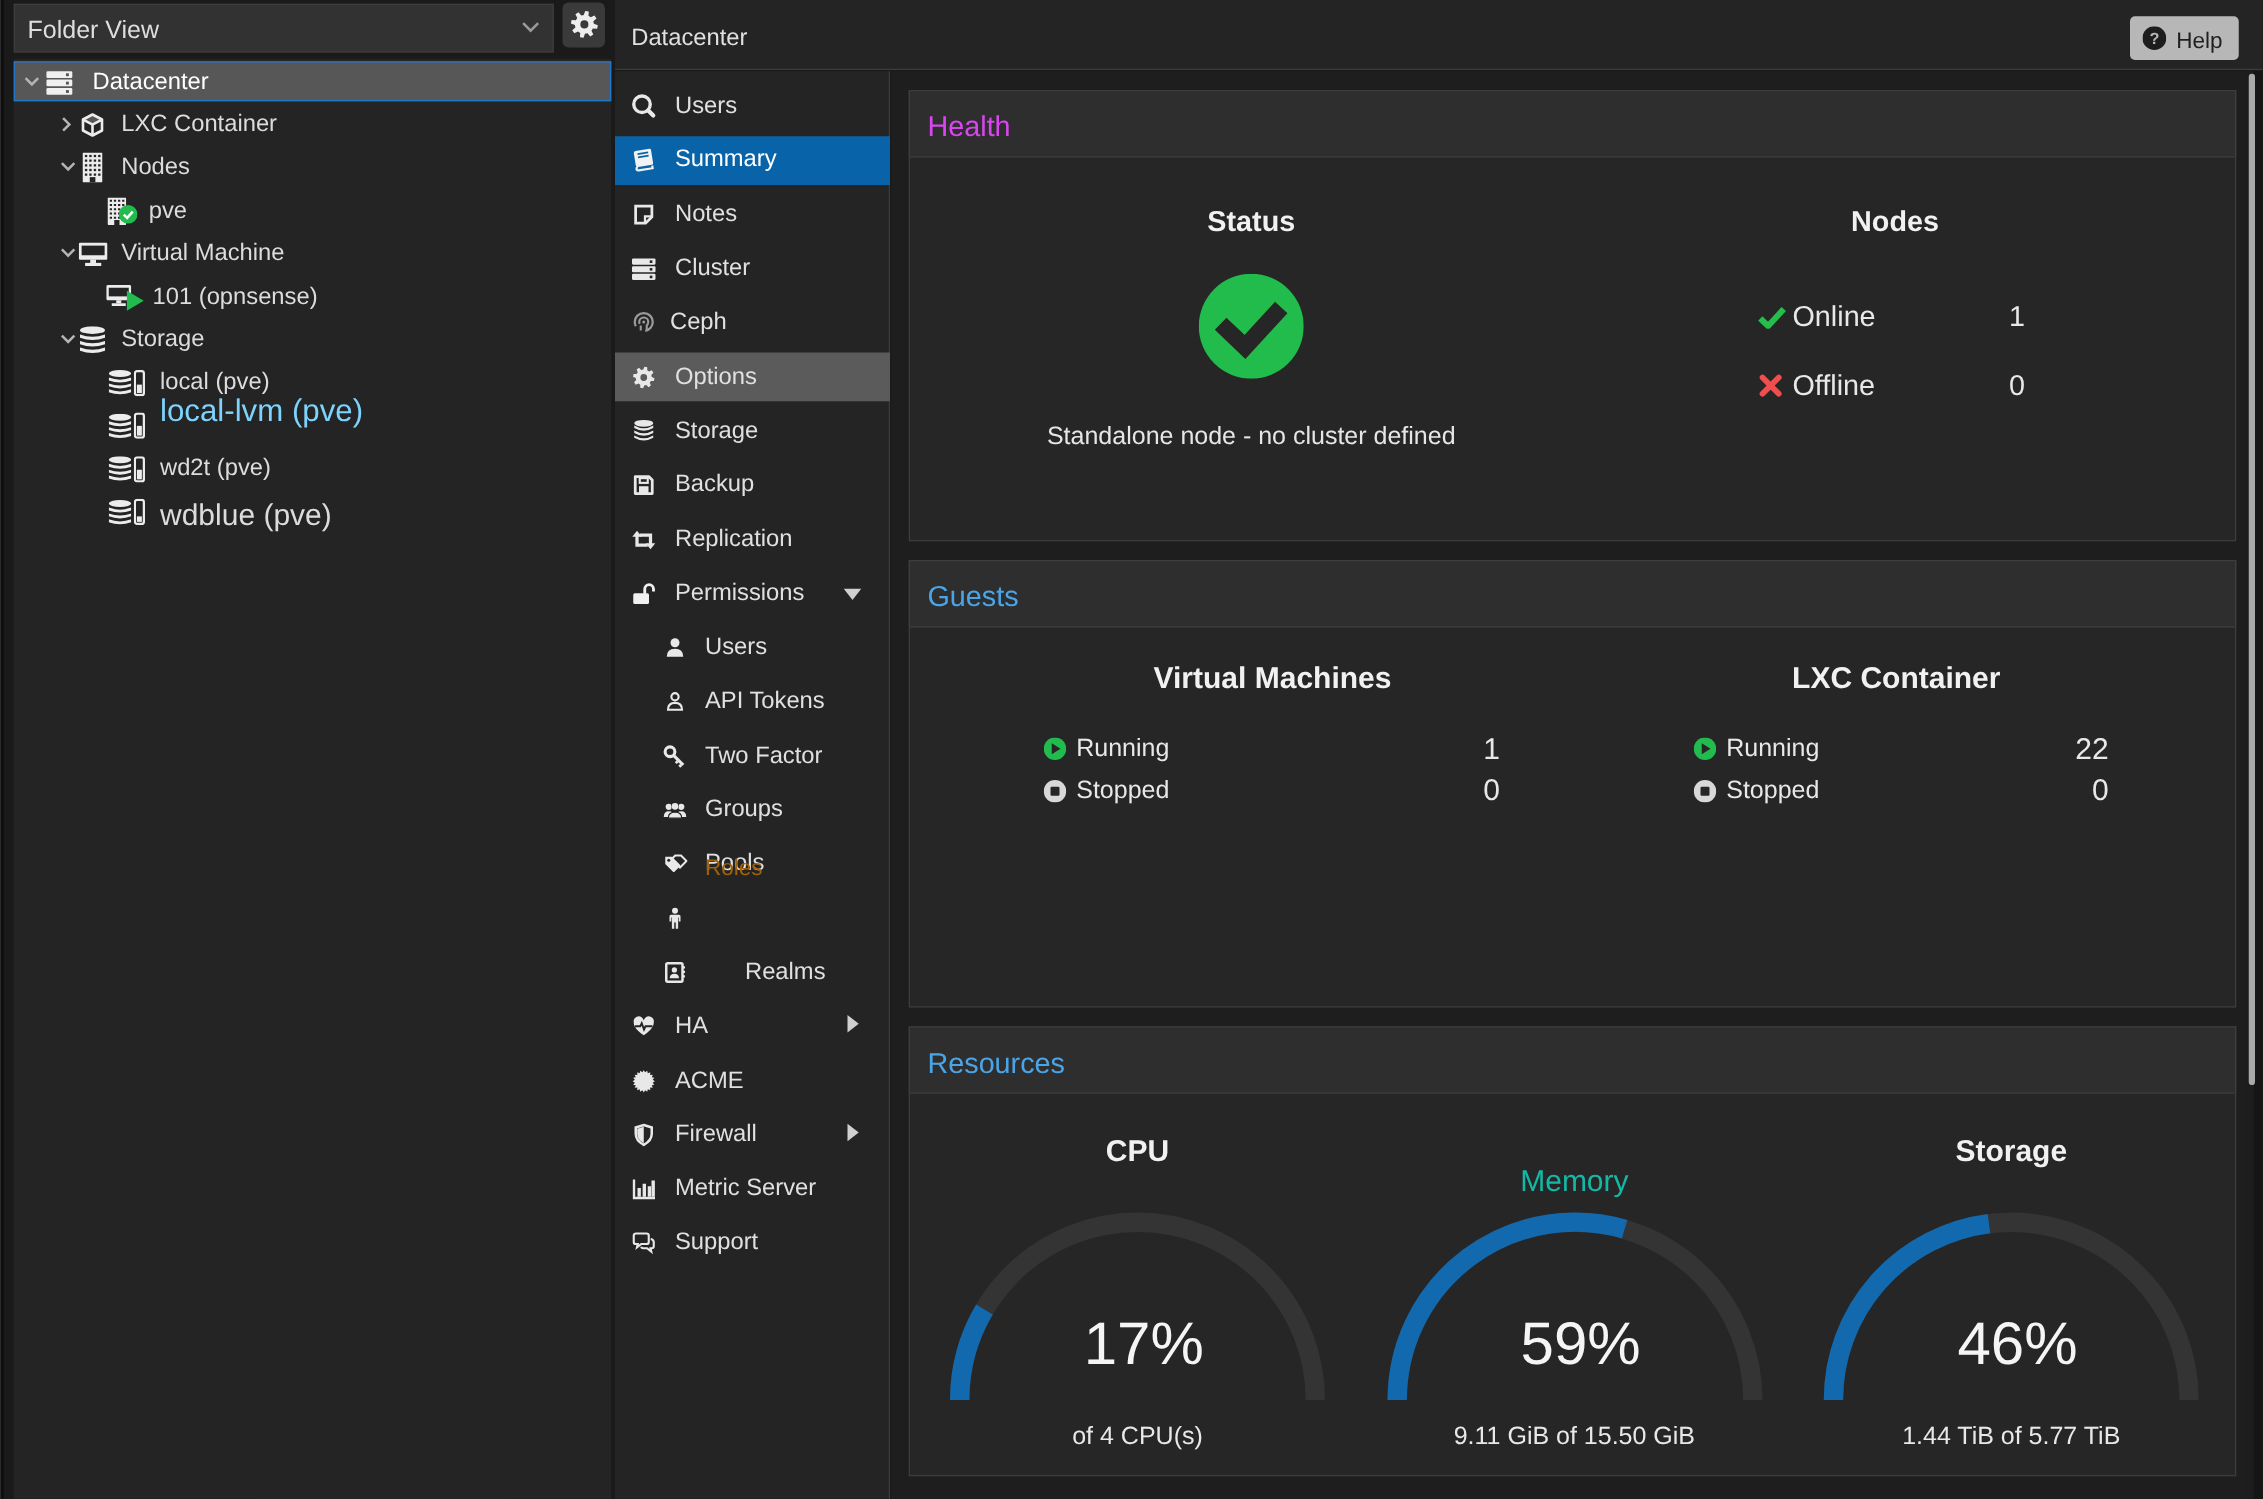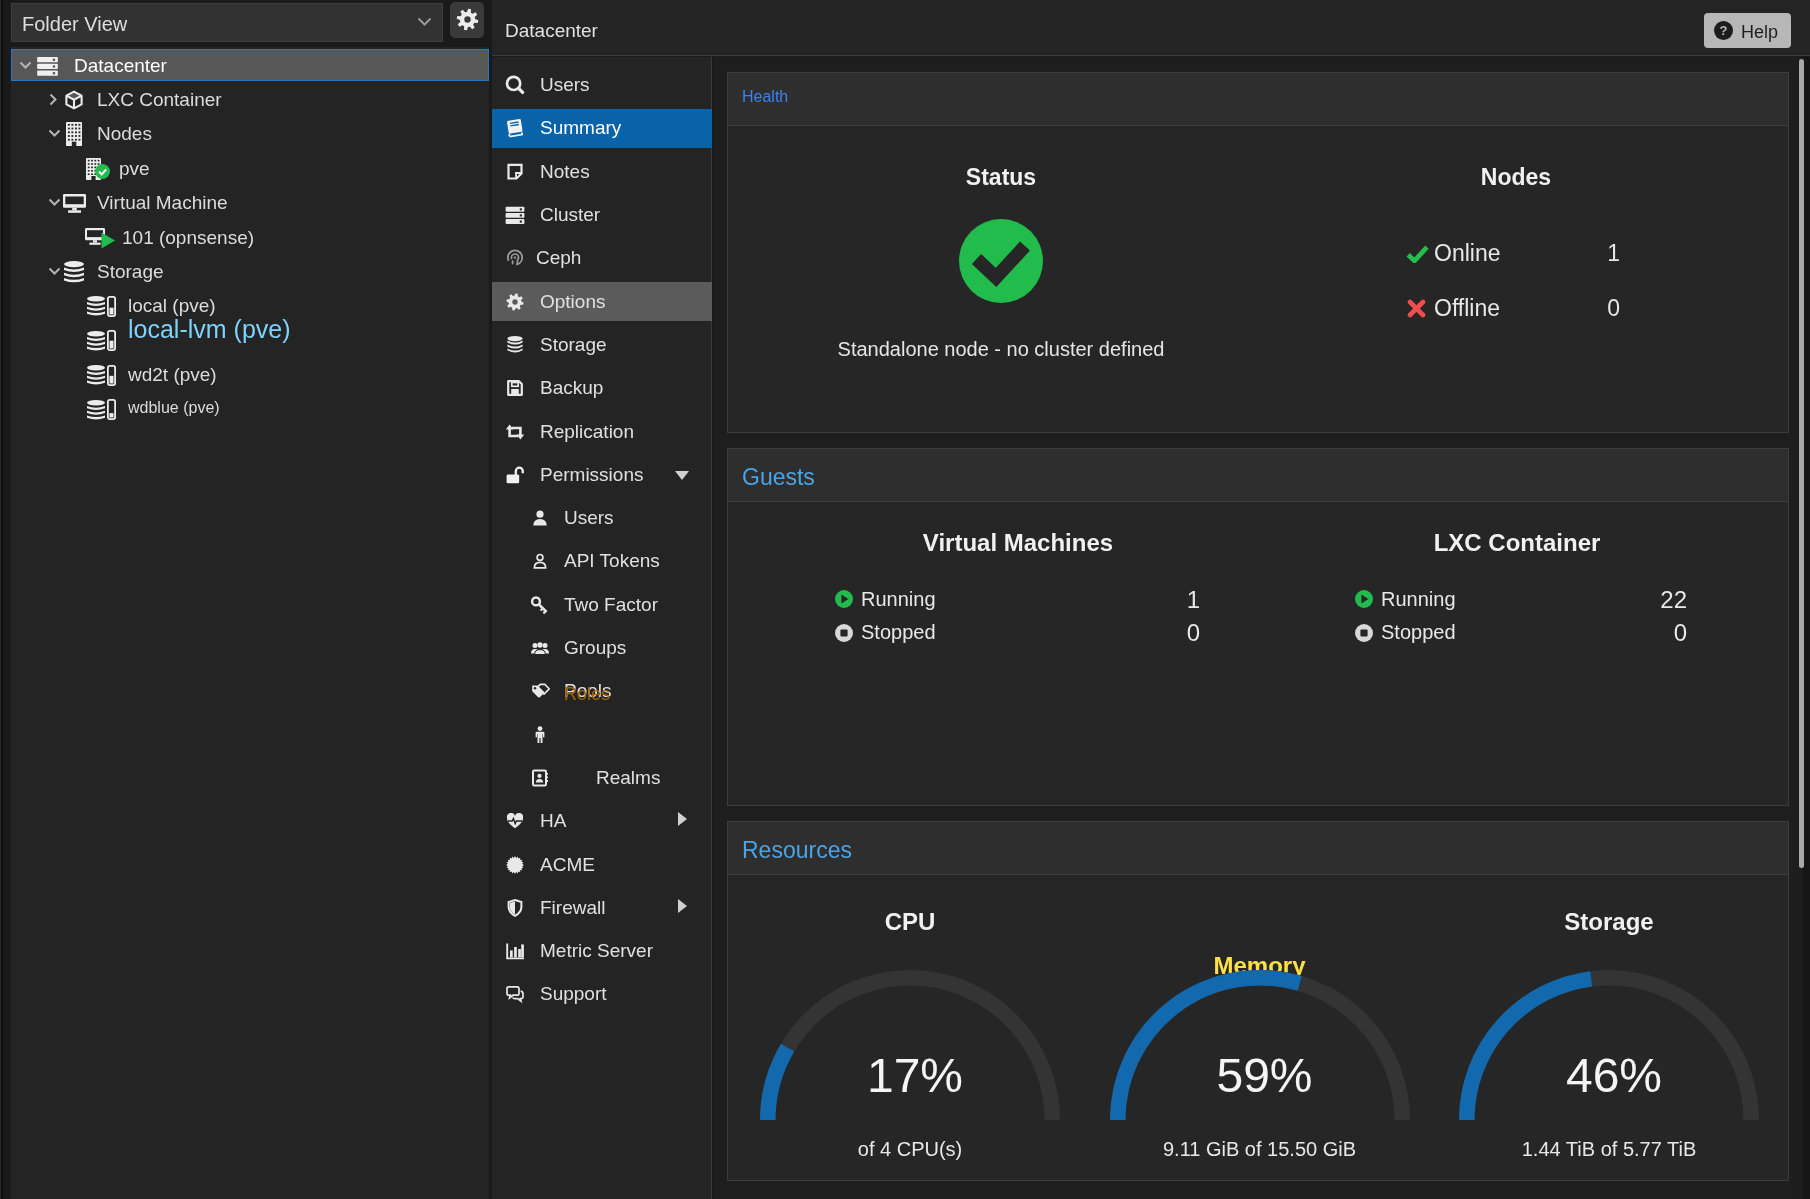--- a/index.html
+++ b/index.html
@@ -166,21 +166,21 @@
 <svg style="position:absolute;left:87px;top:399.5px" width="18" height="20" viewBox="0 0 18 20">
       <ellipse cx="9.0" cy="2.8" rx="9.0" ry="2.8" fill="#ececec"></ellipse>
       <path d="M0 6.0 Q9.0 9.4 18 6.0 L18 8.3 Q9.0 11.7 0 8.3 Z" fill="#ececec"></path>
       <path d="M0 10.7 Q9.0 14.1 18 10.7 L18 13.0 Q9.0 16.4 0 13.0 Z" fill="#ececec"></path>
       <path d="M0 15.4 Q9.0 18.8 18 15.4 L18 17.7 Q9.0 21.1 0 17.7 Z" fill="#ececec"></path>
     </svg>
 <svg style="position:absolute;left:107px;top:399.0px" width="9" height="21" viewBox="0 0 9 21">
       <rect x="0.9" y="0.9" width="7.2" height="19.2" rx="1.8" fill="none" stroke="#ececec" stroke-width="1.8"></rect>
       <rect x="2.5" y="14.1" width="4" height="4.4" fill="#ececec"></rect>
     </svg>
-<div class="txt" style="left:128px;top:398.5px;font-size:16px;color:#dcdcdc">wdblue (pve)</div>
+<div class="txt" style="left:128px;top:398.5px;font-size:24px;color:#dcdcdc">wdblue (pve)</div>
 <div class="abs" style="left:492px;top:0;width:1318px;height:56px;background:#242424;border-bottom:1px solid #3c3c3c"></div>
 <div class="txt" style="left:505px;top:20px;font-size:19px;color:#e0e0e0">Datacenter</div>
 <div class="abs" style="left:1704px;top:13px;width:87px;height:35px;background:#b7b7b7;border-radius:4px"></div>
 <svg style="position:absolute;left:1714px;top:21px" width="19" height="19" viewBox="0 0 19 19">
       <circle cx="9.5" cy="9.5" r="9.5" fill="#1d1d1d"></circle>
       <text x="9.5" y="14" font-size="13" font-weight="bold" fill="#b7b7b7" text-anchor="middle" font-family="Liberation Sans">?</text>
     </svg>
 <div class="txt" style="left:1741px;top:22px;font-size:18px;color:#1f1f1f">Help</div>
 <div class="abs" style="left:492px;top:57px;width:220px;height:1142px;background:#242424;border-right:1px solid #3c3c3c"></div>
 <svg style="position:absolute;left:505px;top:75.10000000000001px" width="20" height="20" viewBox="0 0 20 20">
@@ -326,21 +326,21 @@
       <path d="M2 4.5 Q2 2.8 3.8 2.8 L12.2 2.8 Q14 2.8 14 4.5 L14 9.5 Q14 11.2 12.2 11.2 L8 11.2 L4.6 13.8 L5.2 11.2 L3.8 11.2 Q2 11.2 2 9.5 Z" fill="none" stroke="#e8e8e8" stroke-width="1.7"></path>
       <path d="M15.6 7.2 Q18 7.6 18 9.8 L18 13 Q18 14.6 16.4 14.6 L15.4 14.6 L16 17.2 L12.6 14.6 L9.4 14.6 Q8.2 14.6 7.9 13.4" fill="none" stroke="#e8e8e8" stroke-width="1.7"></path>
     </svg>
 <div class="txt" style="left:540px;top:983.4px;font-size:19px;color:#e0e0e0">Support</div>
 <div class="abs" style="left:713px;top:57px;width:1097px;height:1142px;background:#1e1e1e"></div>
 <div class="abs" style="left:1796px;top:57px;width:14px;height:1142px;background:#1d1d1d"></div>
 <div class="abs" style="left:1803px;top:57px;width:7px;height:1142px;background:#151515"></div>
 <div class="abs" style="left:1799px;top:59px;width:4.5px;height:809px;background:#a8a8a8;border-radius:2.5px"></div>
 <div class="abs" style="left:727px;top:72px;width:1062px;height:361px;background:#262626;border:1px solid #3d3d3d"></div>
     <div class="abs" style="left:727px;top:72px;width:1062px;height:54px;background:#2e2e2e;border:1px solid #3d3d3d"></div>
-    <div class="txt" style="left:742px;top:88px;font-size:16px;color:#3b82f6">Health</div>
+    <div class="txt" style="left:742px;top:88px;font-size:23px;color:#d946ef">Health</div>
 <div class="abs" style="left:727px;top:448px;width:1062px;height:358px;background:#262626;border:1px solid #3d3d3d"></div>
     <div class="abs" style="left:727px;top:448px;width:1062px;height:54px;background:#2e2e2e;border:1px solid #3d3d3d"></div>
     <div class="txt" style="left:742px;top:464px;font-size:23px;color:#4aa5e8">Guests</div>
 <div class="abs" style="left:727px;top:821px;width:1062px;height:360px;background:#262626;border:1px solid #3d3d3d"></div>
     <div class="abs" style="left:727px;top:821px;width:1062px;height:54px;background:#2e2e2e;border:1px solid #3d3d3d"></div>
     <div class="txt" style="left:742px;top:837px;font-size:23px;color:#4aa5e8">Resources</div>
 <div class="txt ctr" style="left:1001px;top:164px;font-size:23px;font-weight:bold;color:#f1f1f1">Status</div>
 <svg style="position:absolute;left:959px;top:219px" width="84" height="84" viewBox="0 0 84 84">
       <circle cx="42" cy="42" r="42" fill="#22bc4d"></circle>
       <path d="M17.5 40 L37 58.5 L66 27" fill="none" stroke="#262626" stroke-width="13.5" stroke-linecap="butt" stroke-linejoin="miter"></path>
@@ -383,21 +383,21 @@
     </svg>
 <div class="txt" style="left:1381px;top:621px;font-size:20px;color:#e8e8e8">Stopped</div>
 <div class="txt rgt" style="left:1687px;top:619px;font-size:24px;color:#e8e8e8">0</div>
 <div class="txt ctr" style="left:910px;top:908px;font-size:24px;font-weight:bold;color:#f1f1f1">CPU</div>
 <svg style="position:absolute;left:750px;top:963px" width="320" height="165" viewBox="0 0 320 165">
       <path d="M 17.75 157.00 A 142.25 142.25 0 0 1 302.25 157.00" fill="none" stroke="#343434" stroke-width="15.5"></path>
       <path d="M 17.75 157.00 A 142.25 142.25 0 0 1 37.56 84.59" fill="none" stroke="#1369ae" stroke-width="15.5"></path>
     </svg>
 <div class="txt ctr" style="left:915px;top:1048px;font-size:48px;color:#f5f5f5">17%</div>
 <div class="txt ctr" style="left:910px;top:1138px;font-size:20px;color:#e8e8e8">of 4 CPU(s)</div>
-<div class="txt ctr" style="left:1259.5px;top:952px;font-size:24px;font-weight:bold;color:#fde047">Memory</div>
+<div class="txt ctr" style="left:1259.5px;top:932px;font-size:24px;font-weight:normal;color:#14b8a6">Memory</div>
 <svg style="position:absolute;left:1099.5px;top:963px" width="320" height="165" viewBox="0 0 320 165">
       <path d="M 17.75 157.00 A 142.25 142.25 0 0 1 302.25 157.00" fill="none" stroke="#343434" stroke-width="15.5"></path>
       <path d="M 17.75 157.00 A 142.25 142.25 0 0 1 199.69 20.40" fill="none" stroke="#1369ae" stroke-width="15.5"></path>
     </svg>
 <div class="txt ctr" style="left:1264.5px;top:1048px;font-size:48px;color:#f5f5f5">59%</div>
 <div class="txt ctr" style="left:1259.5px;top:1138px;font-size:20px;color:#e8e8e8">9.11 GiB of 15.50 GiB</div>
 <div class="txt ctr" style="left:1609px;top:908px;font-size:24px;font-weight:bold;color:#f1f1f1">Storage</div>
 <svg style="position:absolute;left:1449px;top:963px" width="320" height="165" viewBox="0 0 320 165">
       <path d="M 17.75 157.00 A 142.25 142.25 0 0 1 302.25 157.00" fill="none" stroke="#343434" stroke-width="15.5"></path>
       <path d="M 17.75 157.00 A 142.25 142.25 0 0 1 142.17 15.87" fill="none" stroke="#1369ae" stroke-width="15.5"></path>

